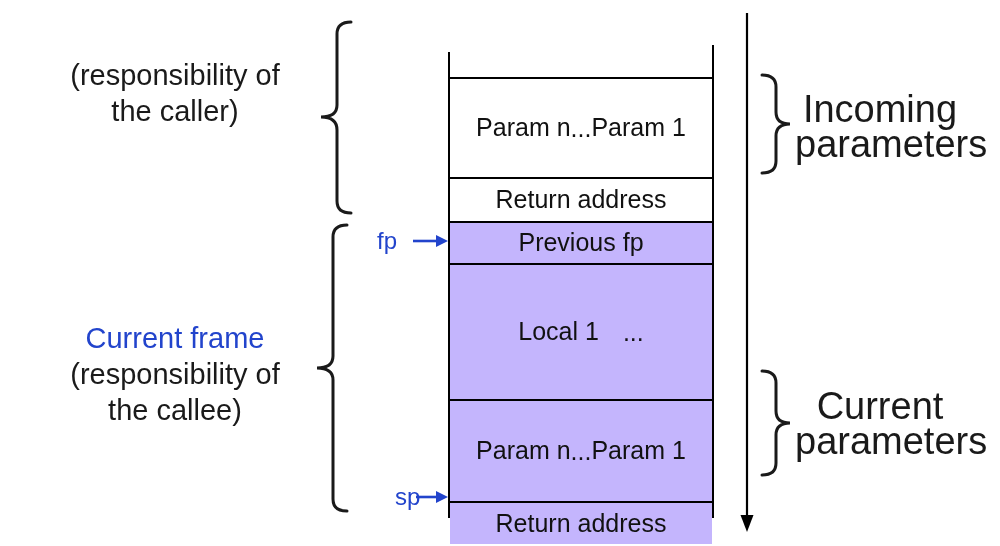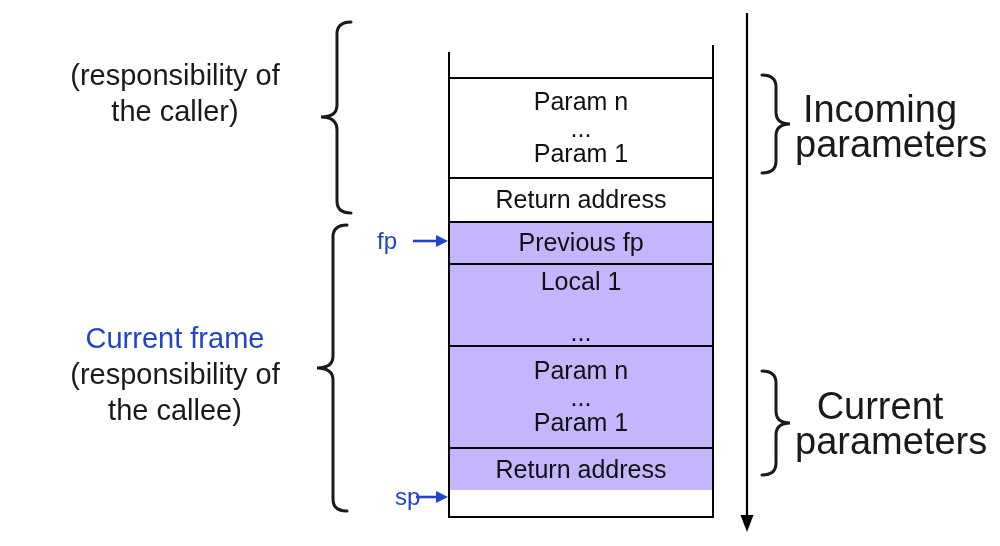--- a/index.html
+++ b/index.html
@@ -59,33 +59,32 @@
     height: 441px;
     box-sizing: border-box;
     border-left: 2px solid #000;
     border-right: 2px solid #000;
     border-bottom: 2px solid #000;
   }
   .cell {
     box-sizing: border-box;
     border-top: 2px solid #000;
     display: flex;
-    flex-direction: column;
     justify-content: center;
     align-items: center;
     font-size: 25px;
     line-height: 1.18;
     color: #111;
   }
   .cell.gray { background: #c4b5fd; }
   .cell.white { background: #ffffff; }
   .h-inparams { height: 100px; }
   .h-retaddr1 { height: 44px; }
   .h-prevfp   { height: 42px; }
-  .h-locals   { height: 82px; gap: 24px; }
+  .h-locals   { height: 136px; gap: 24px; }
   .h-outparams{ height: 102px; }
   .h-retaddr2 { height: 43px; }
   .dots { line-height: 0.9; }
 </style>
 </head>
 <body>
 
 <div class="canvas">
 
   <svg class="lines" viewBox="0 0 1000 546" aria-hidden="true">

